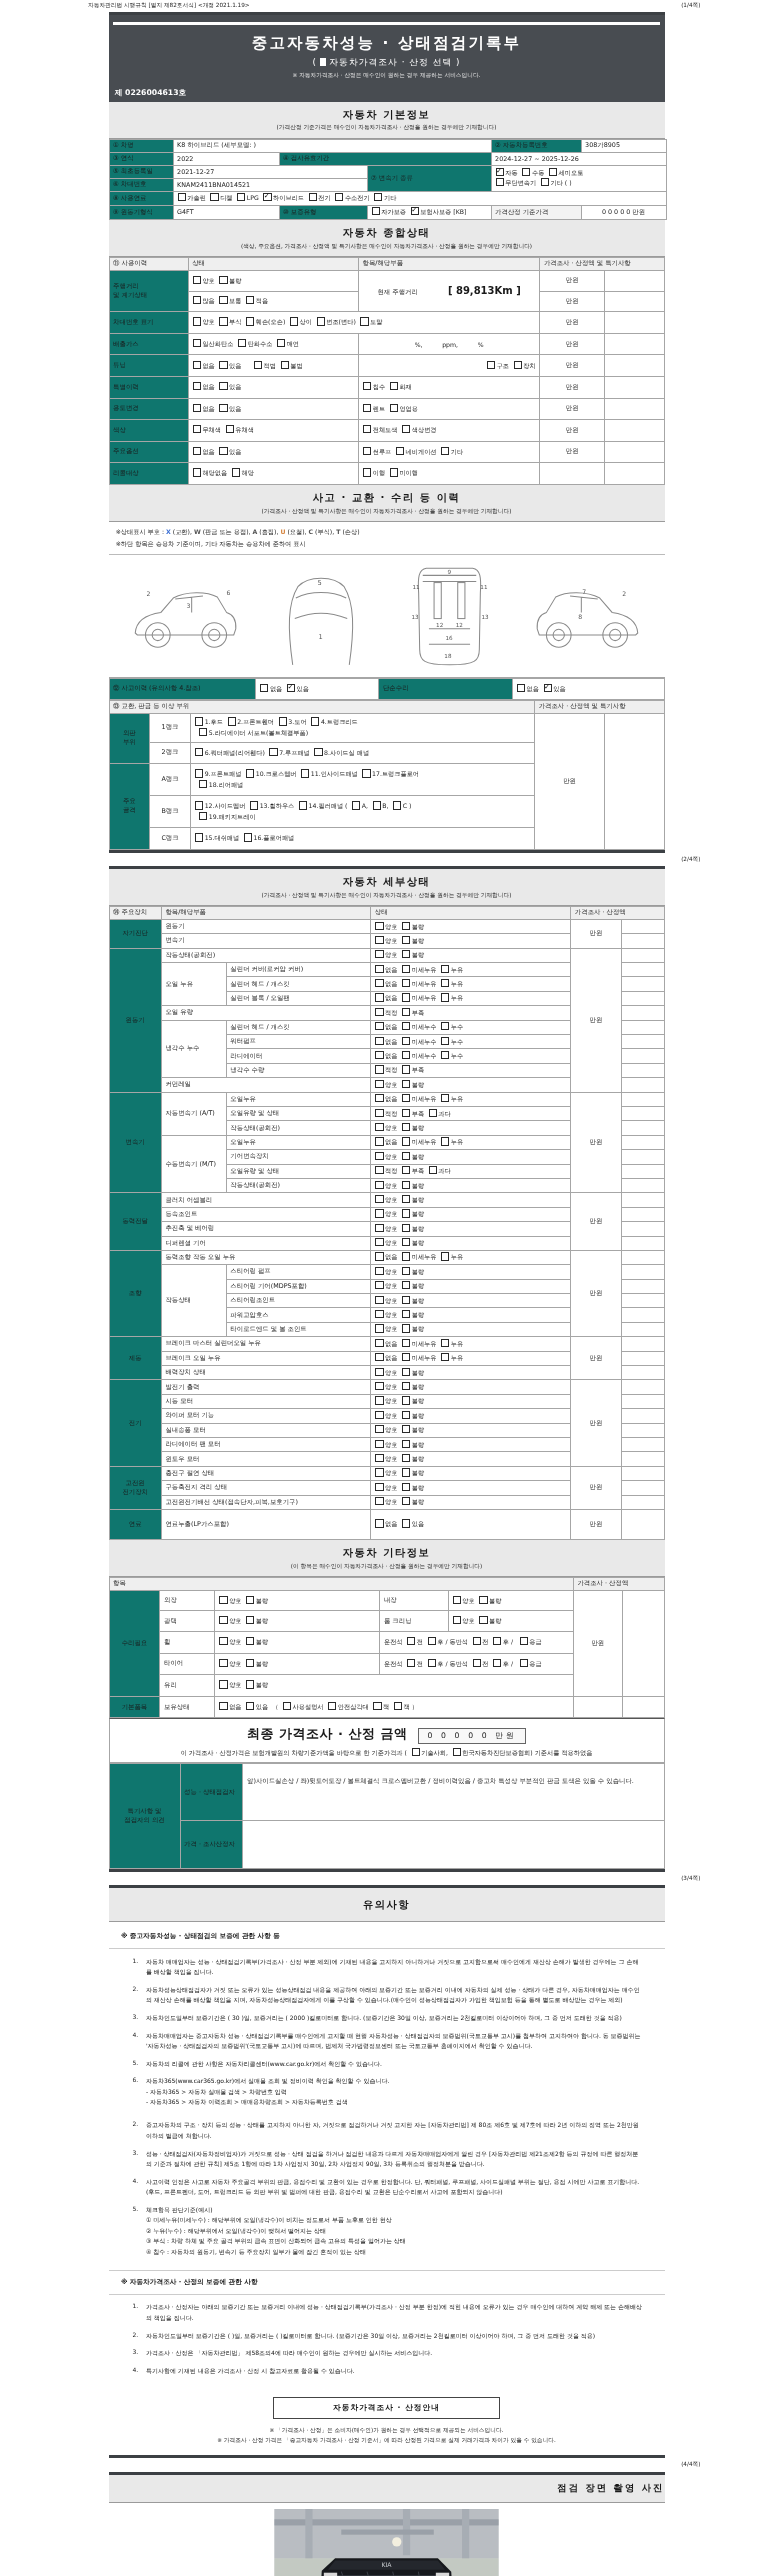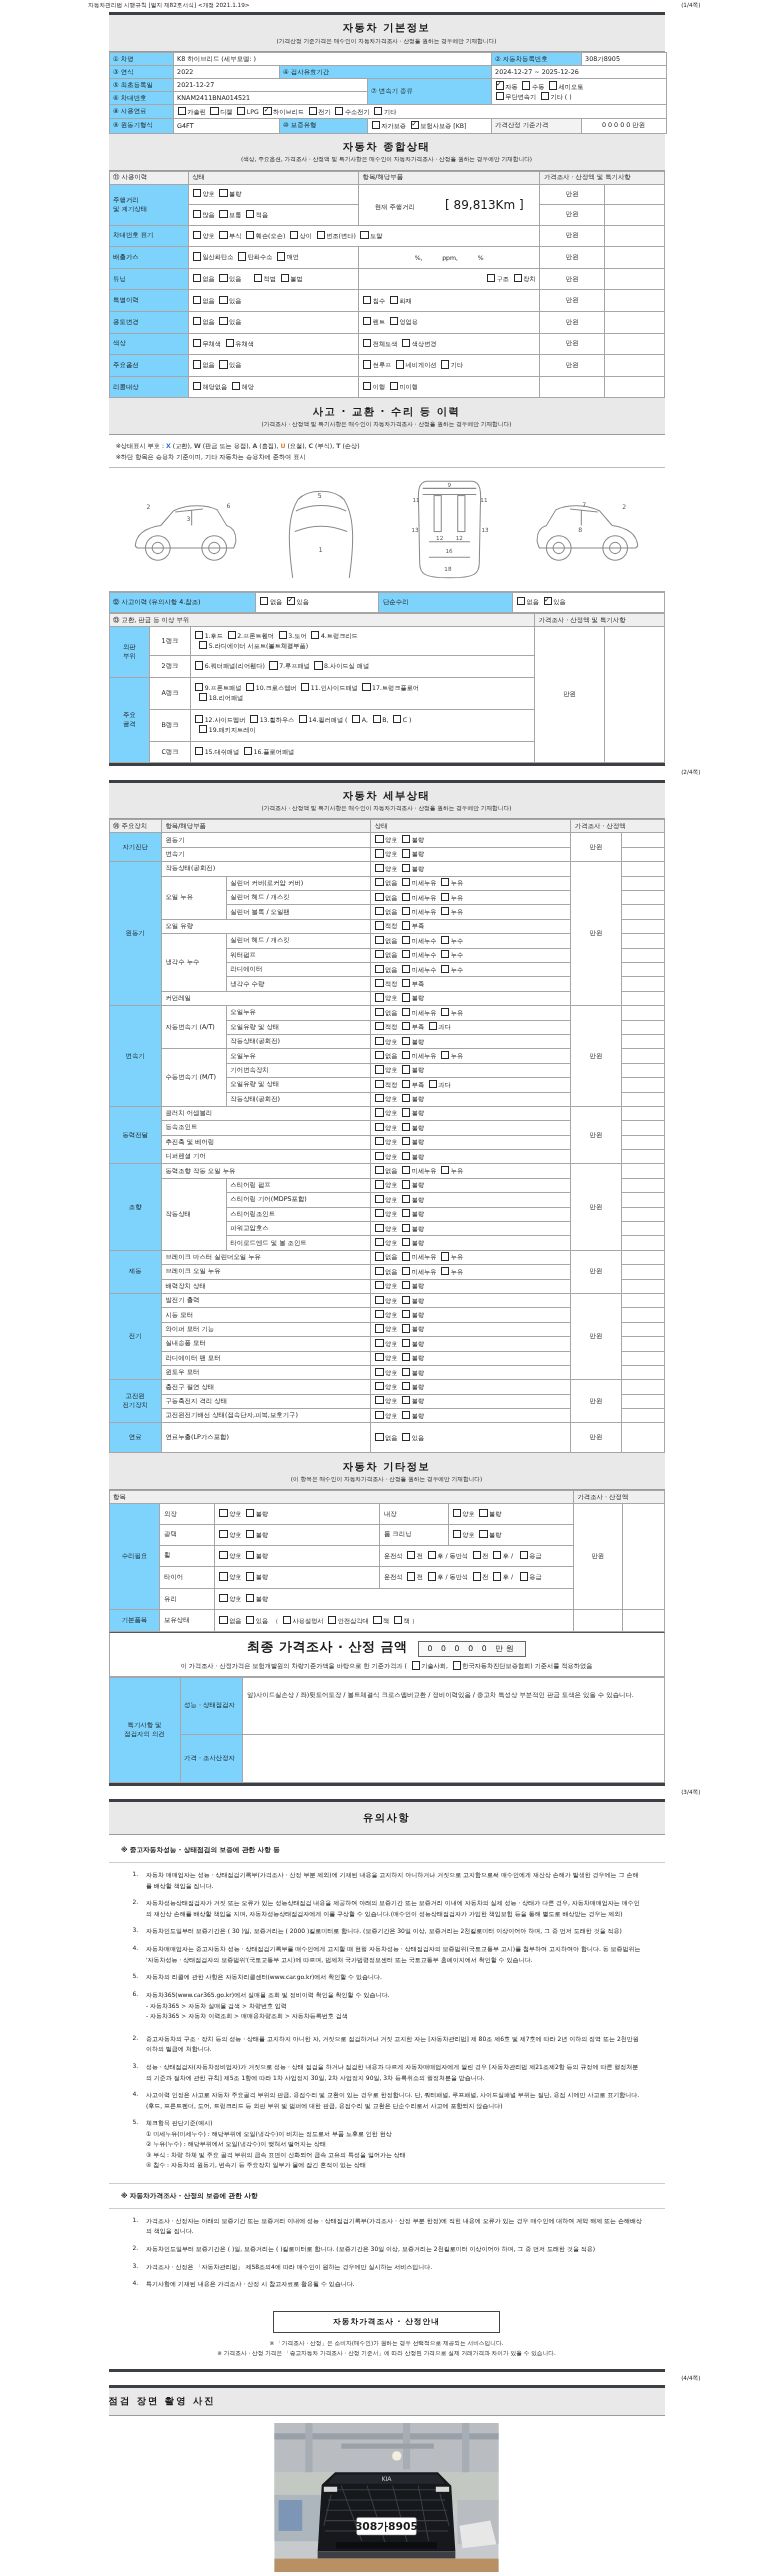--- a/index.html
+++ b/index.html
@@ -17,26 +17,26 @@
   .doc-note{text-align:center;font-size:5.7px;color:#e8e8e8;margin-top:3.1px;}
   .doc-no{font-size:7.7px;font-weight:bold;padding:7.2px 6.2px 4.1px;}
   
   .band{background:#e9e9e9;border-bottom:0.5px solid #9b9b9b;text-align:center;padding:6.2px 0 5.2px;}
   .band-t{font-size:10.3px;font-weight:bold;letter-spacing:1.5px;}
   .band-s{font-size:5.7px;color:#222;margin-top:2.6px;}
   
   table{border-collapse:collapse;width:100%;table-layout:fixed;}
   td,th{border:0.5px solid #a6a6a6;padding:1.5px 3.6px;font-size:6.4px;vertical-align:middle;text-align:left;font-weight:normal;}
   th{background:#efefef;}
-  .lab{background:#7dd3fc;}
+  .lab{background:#0f766e;}
   .shade{background:#f3f3f3;}
   .ctr{text-align:center;}
   .price{text-align:center;color:#222;}
   .prelbl{white-space:pre-line;}
-  .kmbox{font-weight:normal;font-size:12px;padding-left:28px;}
+  .kmbox{font-weight:bold;font-size:10px;padding-left:28px;}
   
   .cb{display:inline-block;width:6.2px;height:6.2px;border:1px solid #2a2a2a;background:#fff;margin:0 1.5px 0 4.6px;vertical-align:-1px;position:relative;}
   .cb:first-child{margin-left:0.5px;}
   .cb.ck::after{content:"✓";position:absolute;top:-3.1px;left:-0.5px;font-size:7.2px;font-weight:bold;color:#111;}
   .cbl{font-size:6.2px;}
   .seg-txt{font-size:6.2px;white-space:pre;}
   
   .accnotes{padding:4.1px 7.2px;border-bottom:0.5px solid #bbb;font-size:6.2px;line-height:1.9;}
   .sym-x{color:#3b6fd4;font-weight:bold;} .sym-u{color:#d4823b;font-weight:bold;} .sym{color:#555;font-weight:bold;}
   .diagram{display:flex;justify-content:space-around;align-items:center;padding:7.2px 4.1px;border-bottom:0.5px solid #a6a6a6;}
@@ -49,35 +49,44 @@
   
   .notice-wrap{padding:3.1px 0 6.2px;}
   .nheader{font-size:6.7px;font-weight:bold;padding:7.2px 12.4px;border-bottom:0.5px solid #ccc;}
   .nbody{padding:7.2px 20.6px 5.2px 24px;}
   .nrow{display:flex;margin:0 0 7.2px;}
   .nnum{width:13.4px;flex:none;font-size:6px;}
   .ntext{font-size:6px;line-height:1.75;white-space:pre-line;color:#111;}
   .nbox{border:1px solid #444;width:216px;margin:8.2px auto 5.2px;text-align:center;padding:5.2px 4.1px;font-size:7.7px;font-weight:bold;letter-spacing:1px;}
   .nnotes{text-align:center;font-size:5.7px;line-height:1.8;color:#222;padding-bottom:4.1px;}
   
-  .photo-band{background:#e9e9e9;border-bottom:0.5px solid #9b9b9b;text-align:left;padding:7.2px 0;font-size:9.3px;font-weight:bold;letter-spacing:2.1px;}
+  .photo-band{background:#e9e9e9;border-bottom:0.5px solid #9b9b9b;text-align:right;padding:7.2px 0;font-size:9.3px;font-weight:bold;letter-spacing:2.1px;}
   .photo-area{padding:6.2px 0 4.1px;text-align:center;}
   .photo-area svg{display:block;margin:0 auto 3.1px;}
 </style>
 </head>
 <body>
 
 <div class="outer">
 
   <div class="topline">
     <span>자동차관리법 시행규칙 [별지 제82호서식] &lt;개정 2021.1.19&gt;</span>
     <span>(1/4쪽)</span>
   </div>
 
   <section class="page">
+    <header class="doc-head">
+      <div class="hr-white"></div>
+      <div class="doc-title">중고자동차성능 · 상태점검기록부</div>
+      <div class="doc-sub">
+        <span>(</span><span class="fillsq"></span><span>자동차가격조사 · 산정 선택</span> <span>)</span>
+      </div>
+      <div class="doc-note">※ 자동차가격조사 · 산정은 매수인이 원하는 경우 제공하는 서비스입니다.</div>
+      <div class="doc-no">제 0226004613호</div>
+    </header>
 
     <div class="band">
       <div class="band-t">자동차 기본정보</div>
       <div class="band-s">(가격산정 기준가격은 매수인이 자동차가격조사 · 산정을 원하는 경우에만 기재합니다)</div>
     </div>
     <table class="t basic">
       <colgroup>
           <col style="width:64px">
           <col style="width:106px">
           <col style="width:88px">

